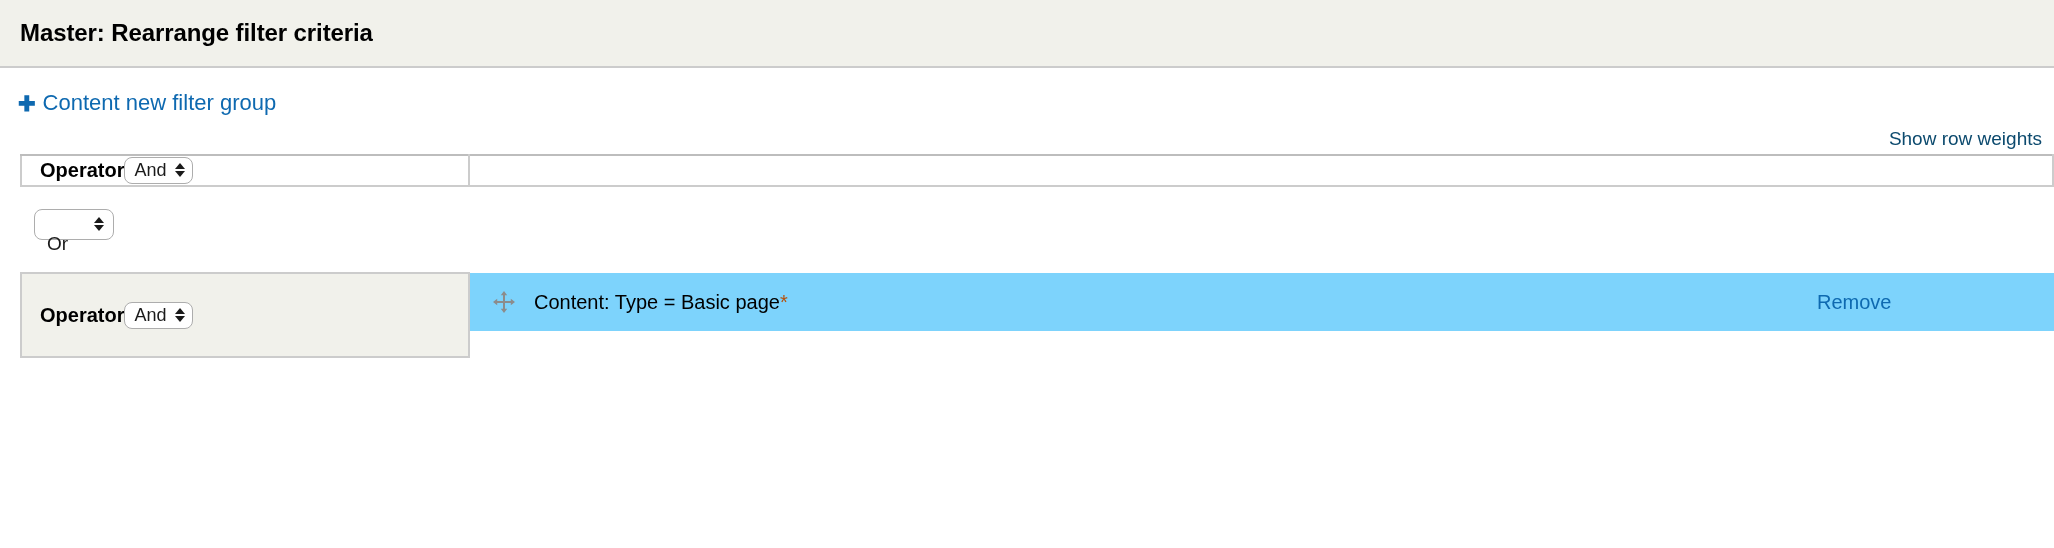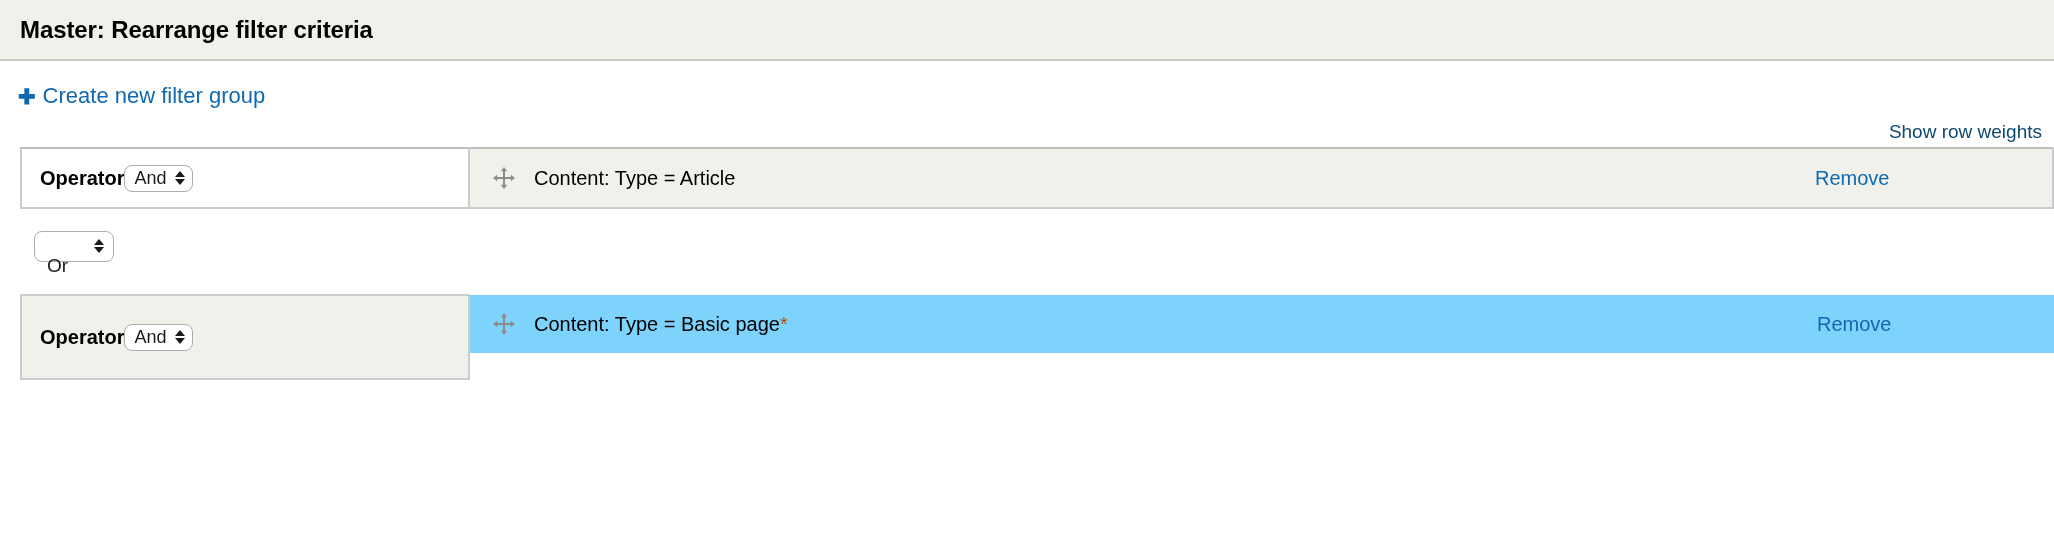--- a/index.html
+++ b/index.html
@@ -13,21 +13,21 @@
     font-family: "Liberation Sans", sans-serif;
     color: #000000;
     overflow: hidden;
     position: relative;
   }
 
   
   .dialog-header {
     background: #f1f1eb;
     border-bottom: 2px solid #cccccc;
-    height: 61px;
+    height: 68px;
     box-sizing: border-box;
     display: flex;
     align-items: center;
     padding-left: 20px;
     text-align: right;
   }
   .dialog-title {
     font-size: 24px;
     font-weight: bold;
     letter-spacing: -0.1px;
@@ -225,21 +225,21 @@
 </head>
 <body>
 
 <div class="dialog-header">
   <div class="dialog-title">Master: Rearrange filter criteria</div>
 </div>
 
 <div class="create-group-row">
   <a class="create-group-link" href="#">
     <span class="plus-icon">✚</span>
-    <span>Create new filter group</span>
+    <span>Content new filter group</span>
   </a>
 </div>
 
 <div class="row-weights-row">
   <a class="row-weights-link" href="#">Show row weights</a>
 </div>
 
 <table class="filter-table group-one">
   <tbody>
       <tr>
@@ -251,37 +251,20 @@
           <span class="stepper">
             <span class="arw up"></span>
             <span class="arw down"></span>
           </span>
         </span>
       </div>
     </td>
     <td class="crit-cell">
       <table class="crit-table">
         <tbody>
-        <tr class="crit-row striped">
-          <td class="crit-main">
-            <div class="crit-inner">
-              <span class="drag-handle">
-                <svg width="26" height="26" viewBox="0 0 26 26" aria-hidden="true">
-                  <path d="M13 2 L16.2 6.2 L14 6.2 L14 12 L19.8 12 L19.8 9.8 L24 13 L19.8 16.2 L19.8 14 L14 14 L14 19.8 L16.2 19.8 L13 24 L9.8 19.8 L12 19.8 L12 14 L6.2 14 L6.2 16.2 L2 13 L6.2 9.8 L6.2 12 L12 12 L12 6.2 L9.8 6.2 Z" fill="#8c8c8c"></path>
-                </svg>
-              </span>
-              <span class="crit-text">
-                <span>Content: Type = Article</span>
-              </span>
-            </div>
-          </td>
-          <td class="remove-cell">
-            <a class="remove-link" href="#">Remove</a>
-          </td>
-        </tr>
       </tbody>
           </table>
     </td>
   </tr>
 </tbody>
   </table>
 
 <div class="or-select-wrap">
   <span class="mac-select or-select">
     <span class="sel-value">Or</span>

